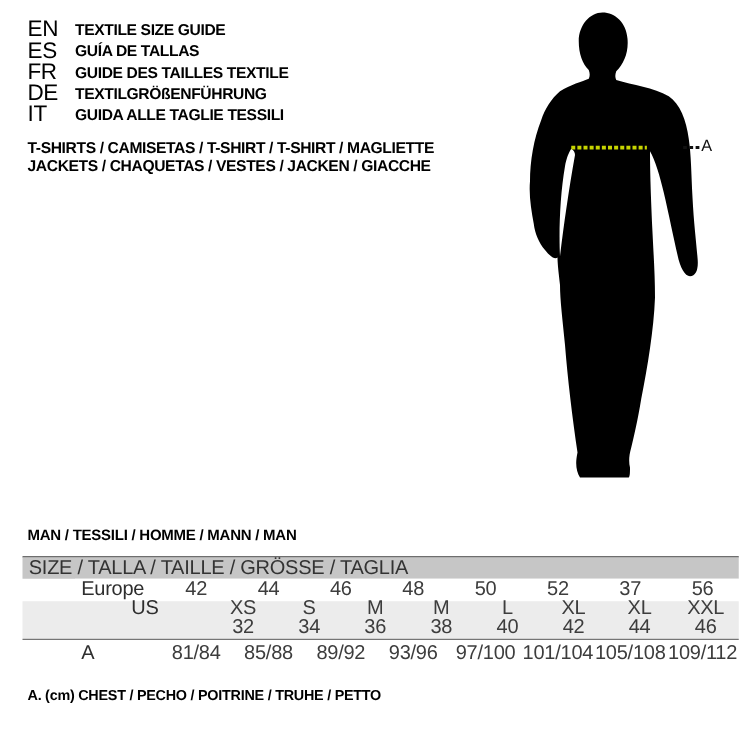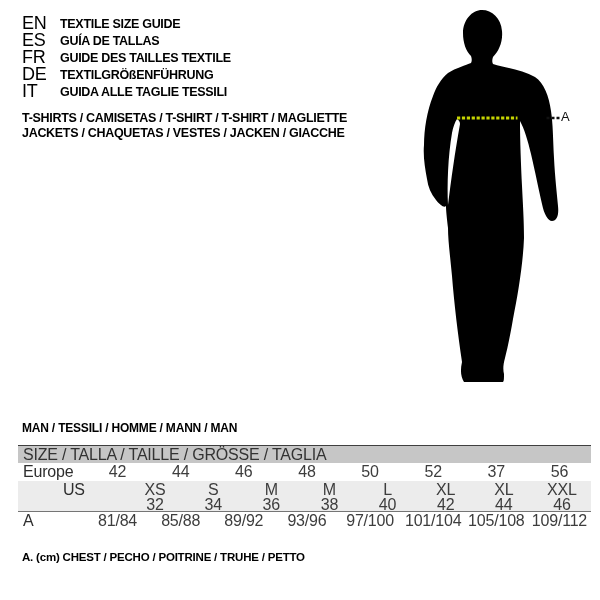--- a/index.html
+++ b/index.html
@@ -45,21 +45,21 @@
   
   .size-table {
     position: absolute; left: 18px; top: 445px; width: 573px;
     border-top: 1px solid #3f3f3f;
     font-size: 16px; letter-spacing: -0.2px; color: #3d3d3d;
   }
   .thead {
     height: 17px; background: #c6c6c6; color: #333;
     display: flex; align-items: center; padding-left: 5px;
   }
-  .trow { display: flex; align-items: flex-start; }
+  .trow { display: flex; align-items: flex-end; margin-left: 42px; }
   .row-europe { height: 18px; background: #ffffff; }
   .light-band { background: #ececec; padding-left: 40px; }
   .row-us { height: 15px; }
   .row-sizes { height: 15px; }
   .row-a { height: 20px; background: #ffffff; }
   .tdivider { height: 1px; background: #757575; }
   .tlabel { width: 68px; padding-left: 5px; color: #2e2e2e; }
   .tcell { flex: 1; text-align: center; }
 
   

